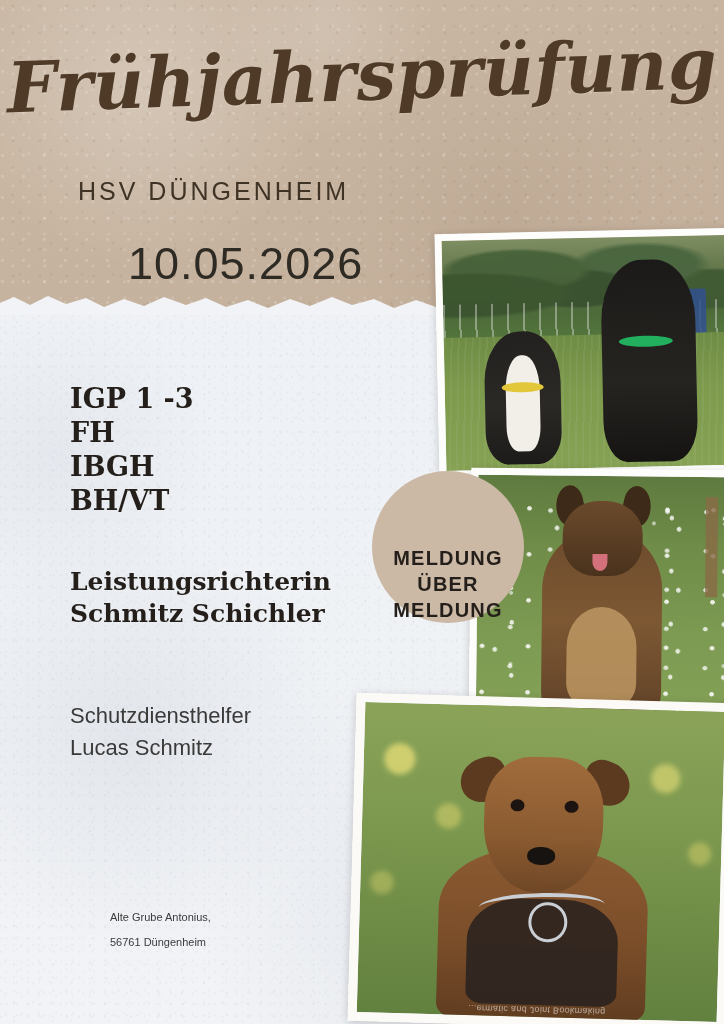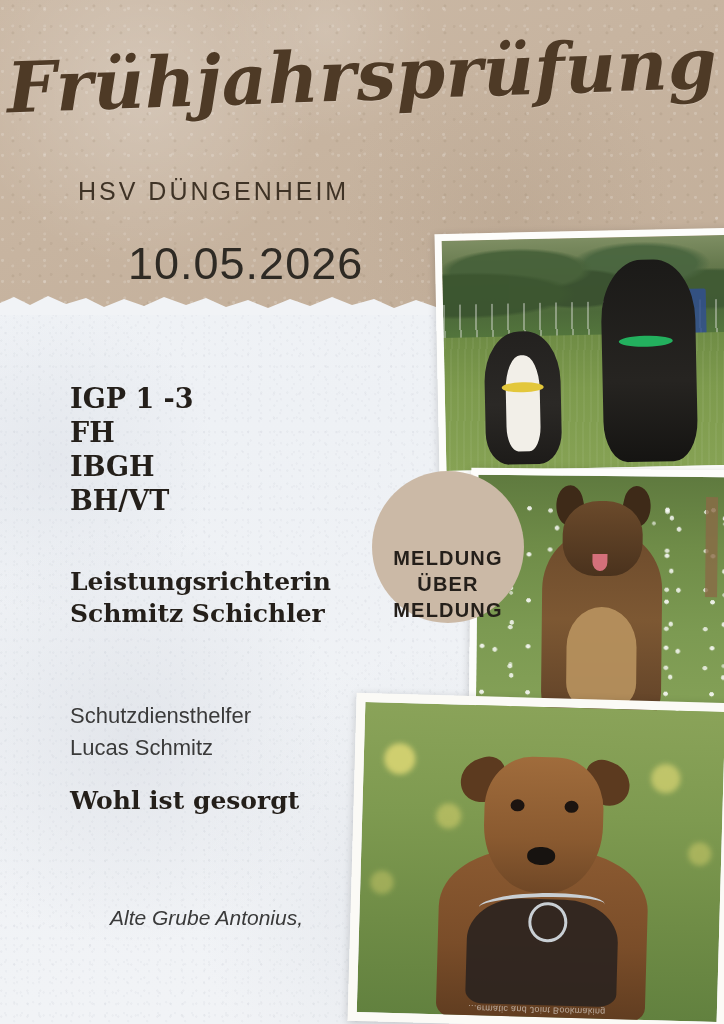--- a/index.html
+++ b/index.html
@@ -145,24 +145,23 @@
     font-weight: 700;
     font-size: 25px;
     line-height: 33px;
     color: #241f1a;
   }
   .address {
     position: absolute;
     left: 110px;
     top: 905px;
     font-family: "Liberation Sans", sans-serif;
-    font-size: 21px;
+    font-size: 11px;
     line-height: 25px;
     color: #3a3a3a;
-    font-style: italic;
   }
 
   
   .photo {
     position: absolute;
     overflow: hidden;
     box-shadow: 0 2px 9px rgba(0,0,0,0.18);
   }
   .photo .inner {
     position: absolute;
@@ -397,25 +396,25 @@
     <div>Leistungsrichterin</div>
     <div>Schmitz Schichler</div>
   </div>
 
   <div class="helper">
     <div>Schutzdiensthelfer</div>
     <div>Lucas Schmitz</div>
   </div>
 
   <div class="catering">
-    <div>Wohl ist gesorgt</div>
   </div>
 
   <div class="address">
     <div>Alte Grube Antonius,</div>
+    <div>56761 Düngenheim</div>
   </div>
 
   <div class="photo" id="photo-dogs-pair">
     <div class="inner">
       <div class="p1-sky"></div>
       <div class="p1-trees"></div>
       <div class="p1-fence"></div>
       <div class="p1-bin"></div>
       <div class="p1-grass"></div>
       <div class="p1-dog-border-collie"></div>

